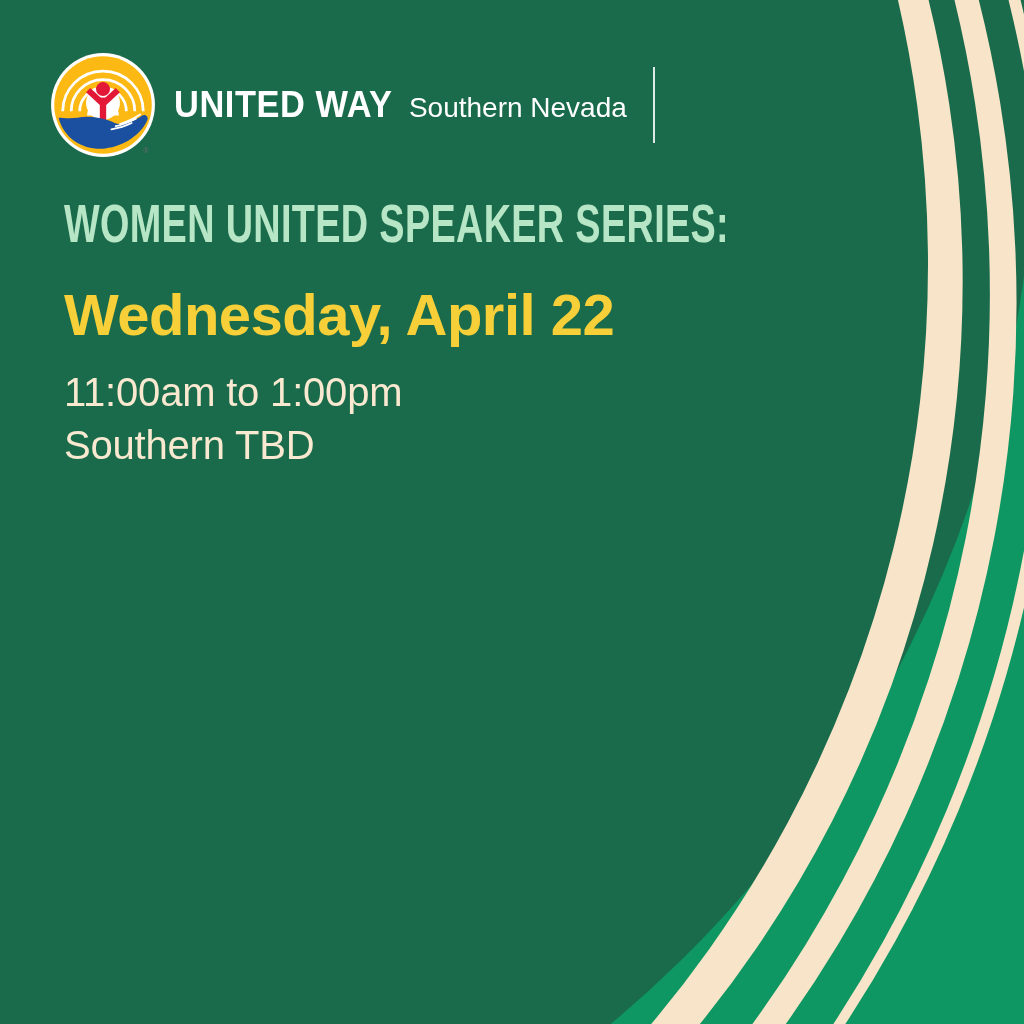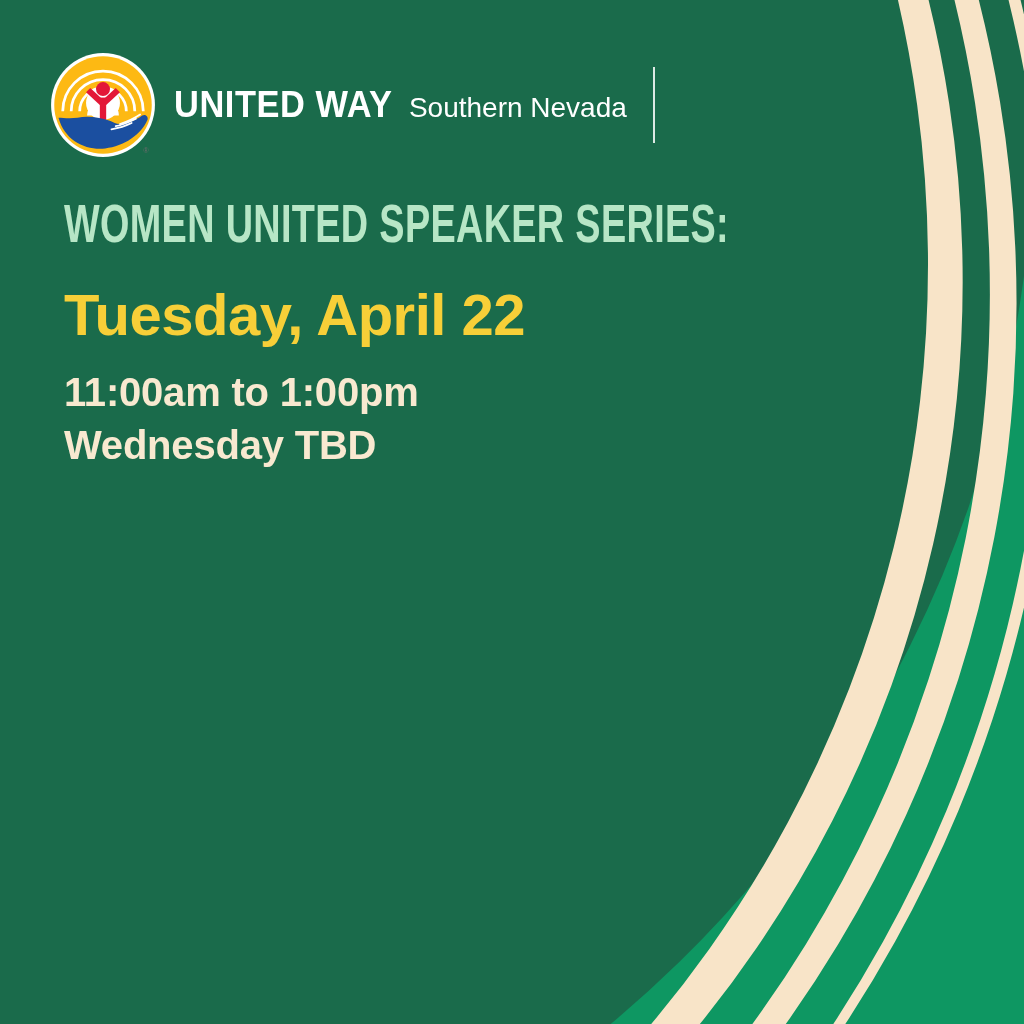--- a/index.html
+++ b/index.html
@@ -150,21 +150,21 @@
     font-weight: 700;
     letter-spacing: -0.5px;
     line-height: 1.0;
     margin: 0;
     white-space: nowrap;
   }
   .detail-block { margin-top: 22px; }
   .detail-line {
     color: #f8e9d0;
     font-size: 40px;
-    font-weight: 700;
+    font-weight: 400;
     letter-spacing: -0.2px;
     line-height: 1.32;
     margin: 0;
     white-space: nowrap;
   }
 
   .date-wrap { margin-top: 36px; }
 </style>
 </head>
 <body>
@@ -238,22 +238,22 @@
 
 
   </div>
 
   <div class="content">
 
     <div class="eyebrow">WOMEN UNITED SPEAKER SERIES:</div>
 
 
     <div class="date-wrap">
-      <p class="date-line">Tuesday, April 22</p>
+      <p class="date-line">Wednesday, April 22</p>
       <div class="detail-block">
         <p class="detail-line">11:00am to 1:00pm</p>
-        <p class="detail-line">Wednesday TBD</p>
+        <p class="detail-line">Southern TBD</p>
       </div>
     </div>
 
   </div>
 
 </div>
 
 </body></html>

